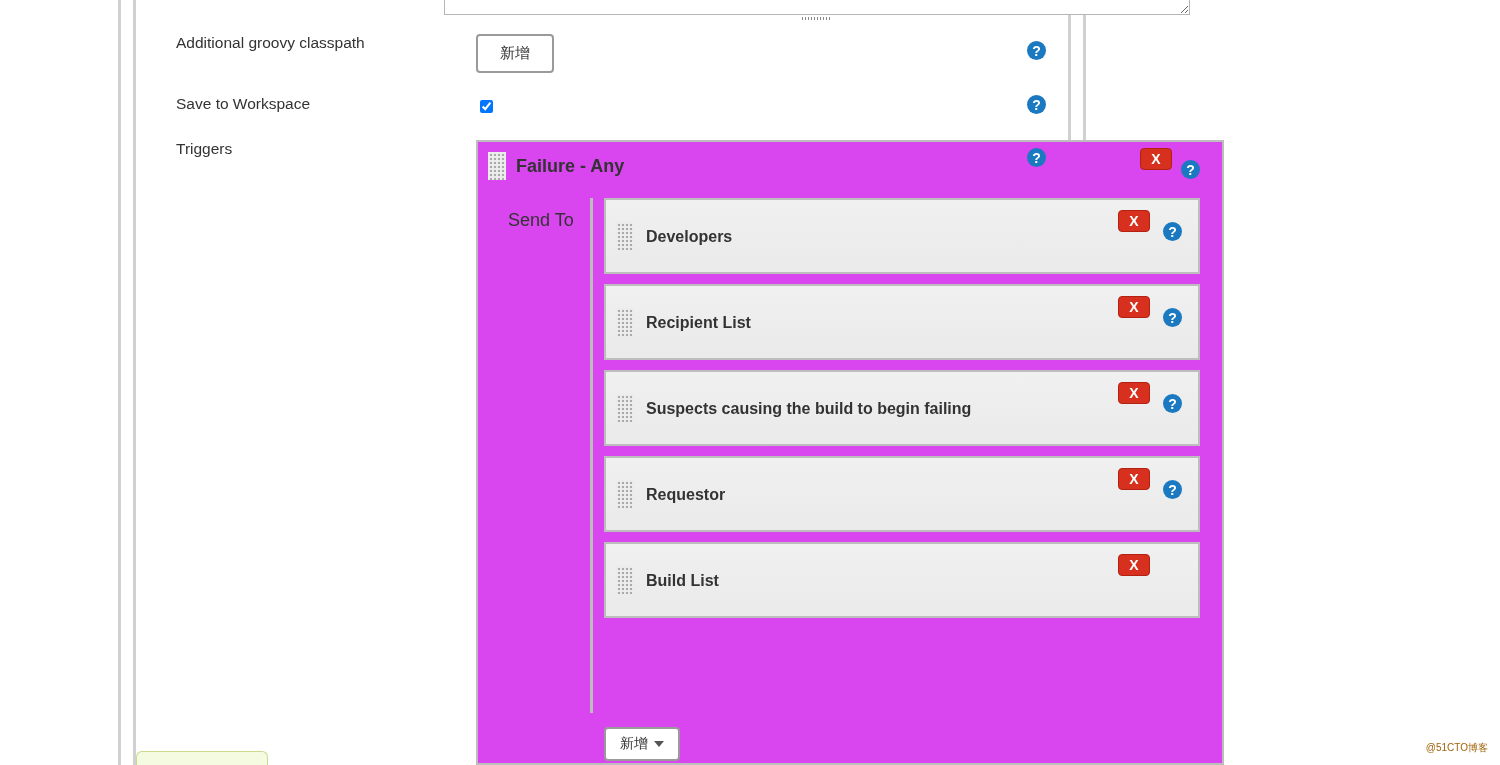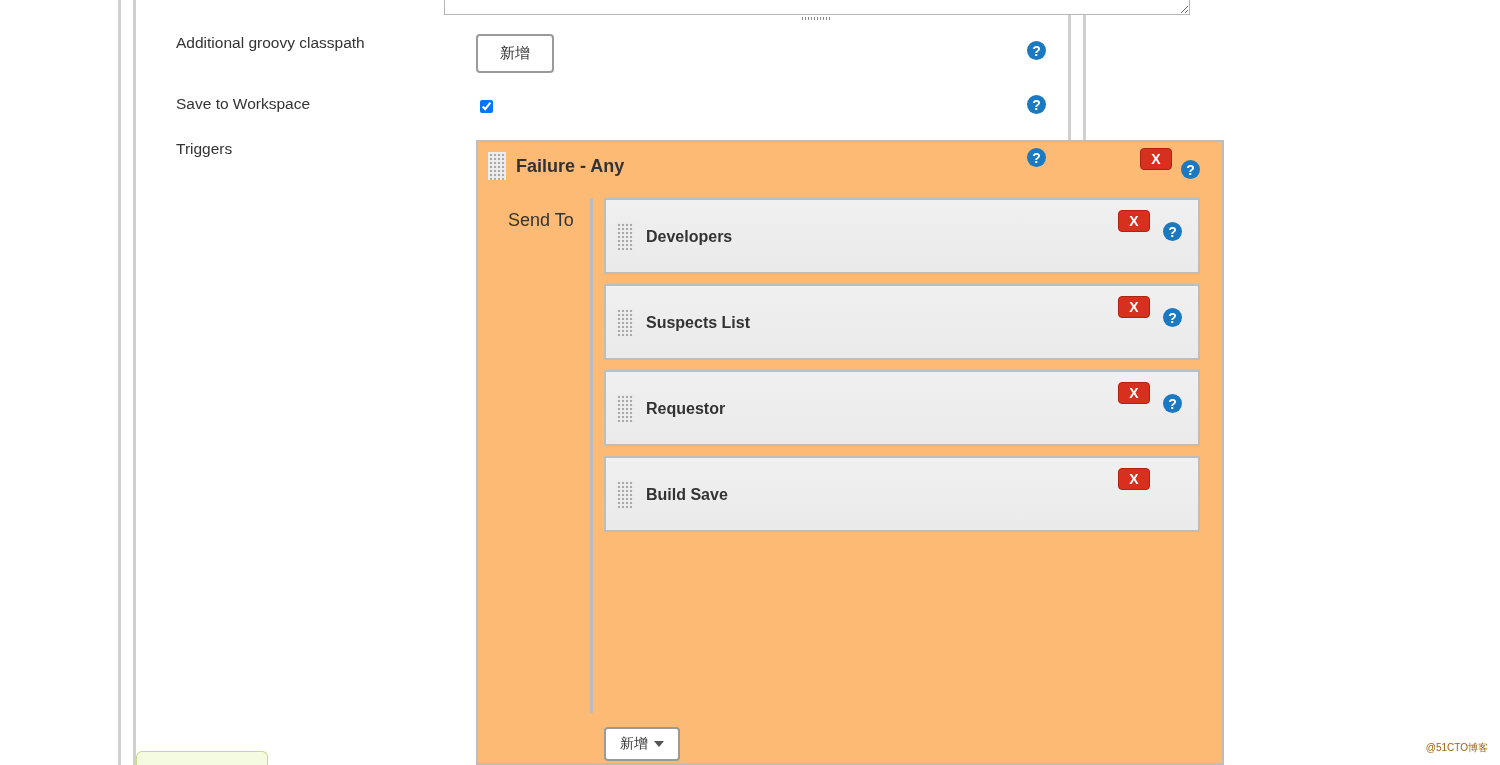--- a/index.html
+++ b/index.html
@@ -136,21 +136,21 @@
   .help-triggers  { right: 10px; top: 148px; }
 
   
   .trigger-panel {
     position: absolute;
     left: 300px;
     top: 0;
     width: 748px;
     bottom: 0;
     border: 2px solid #bdbdbd;
-    background: #fdba74;
+    background: #d946ef;
     box-sizing: border-box;
     overflow: hidden;
   }
   .drag-handle {
     width: 16px;
     height: 26px;
     background:
       radial-gradient(circle at 2px 2px, #aaa 1.2px, transparent 1.6px) 0 0/4px 4px,
       #ededed;
     border: 1px solid transparent;
@@ -322,37 +322,45 @@
                 <div class="recip">
                   <div class="rh drag-handle"></div>
                   <div class="rt">Developers</div>
                   <div class="rx"><span class="x-badge"></span></div>
                   <div class="rhlp">
                     <div class="help"></div>
                   </div>
                 </div>
                 <div class="recip">
                   <div class="rh drag-handle"></div>
-                  <div class="rt">Suspects List</div>
+                  <div class="rt">Recipient List</div>
                   <div class="rx"><span class="x-badge"></span></div>
                   <div class="rhlp">
                     <div class="help"></div>
                   </div>
                 </div>
                 <div class="recip">
                   <div class="rh drag-handle"></div>
-                  <div class="rt">Requestor</div>
+                  <div class="rt">Suspects causing the build to begin failing</div>
                   <div class="rx"><span class="x-badge"></span></div>
                   <div class="rhlp">
                     <div class="help"></div>
                   </div>
                 </div>
                 <div class="recip">
                   <div class="rh drag-handle"></div>
-                  <div class="rt">Build Save</div>
+                  <div class="rt">Requestor</div>
+                  <div class="rx"><span class="x-badge"></span></div>
+                  <div class="rhlp">
+                    <div class="help"></div>
+                  </div>
+                </div>
+                <div class="recip">
+                  <div class="rh drag-handle"></div>
+                  <div class="rt">Build List</div>
                   <div class="rx"><span class="x-badge"></span></div>
                 </div>
               </div>
             <div class="add-row">
               <button class="btn small">
                 <span>新增</span>
                 <span class="caret-down"></span>
               </button>
             </div>
           </div>

